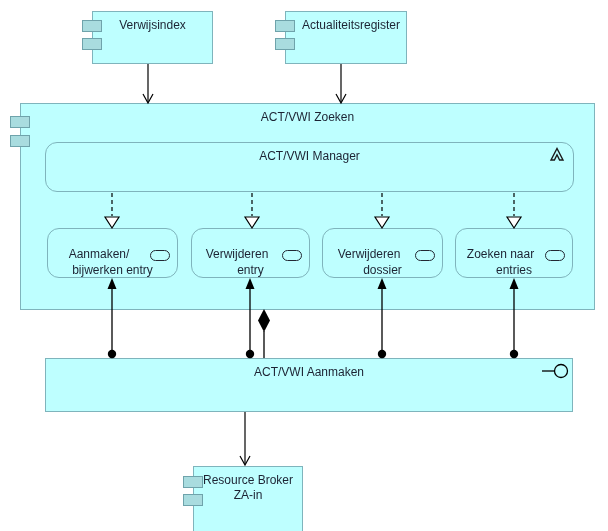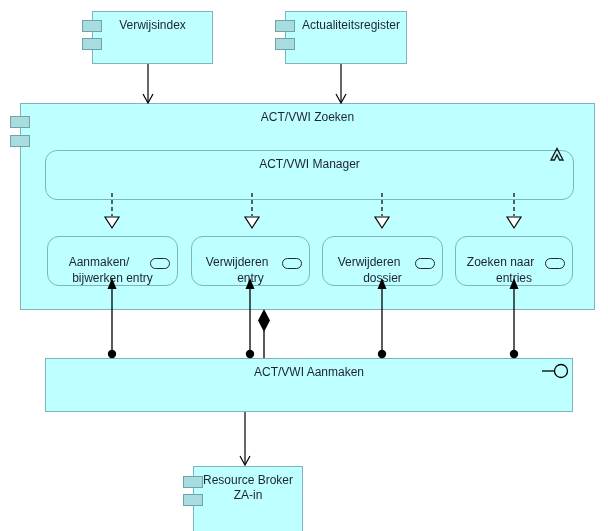--- a/index.html
+++ b/index.html
@@ -4,21 +4,21 @@
 <style>
   html,body{margin:0;padding:0;background:#ffffff;}
   #canvas{
     position:relative;width:608px;height:531px;background:#ffffff;overflow:hidden;
     font-family:"Liberation Sans", sans-serif;font-size:12px;color:#1c2333;
   }
   .node{
     position:absolute;background:#beffff;border:1px solid #7fb4bc;
     box-sizing:border-box;text-align:center;
   }
-  .rounded{border-radius:12px;margin-top:8px;}
+  .rounded{border-radius:12px;}
   .nlabel{padding-top:6px;line-height:15px;}
   .tab{
     position:absolute;width:20px;height:12px;background:#a9dcdf;
     border:1px solid #6fa3ab;box-sizing:border-box;z-index:4;
   }
   .service{padding-top:17px;line-height:16px;}
   .pill{
     float:right;width:20px;height:11px;margin:4px 7px 0 0;
     border:1.4px solid #222833;border-radius:6px;box-sizing:border-box;
   }

